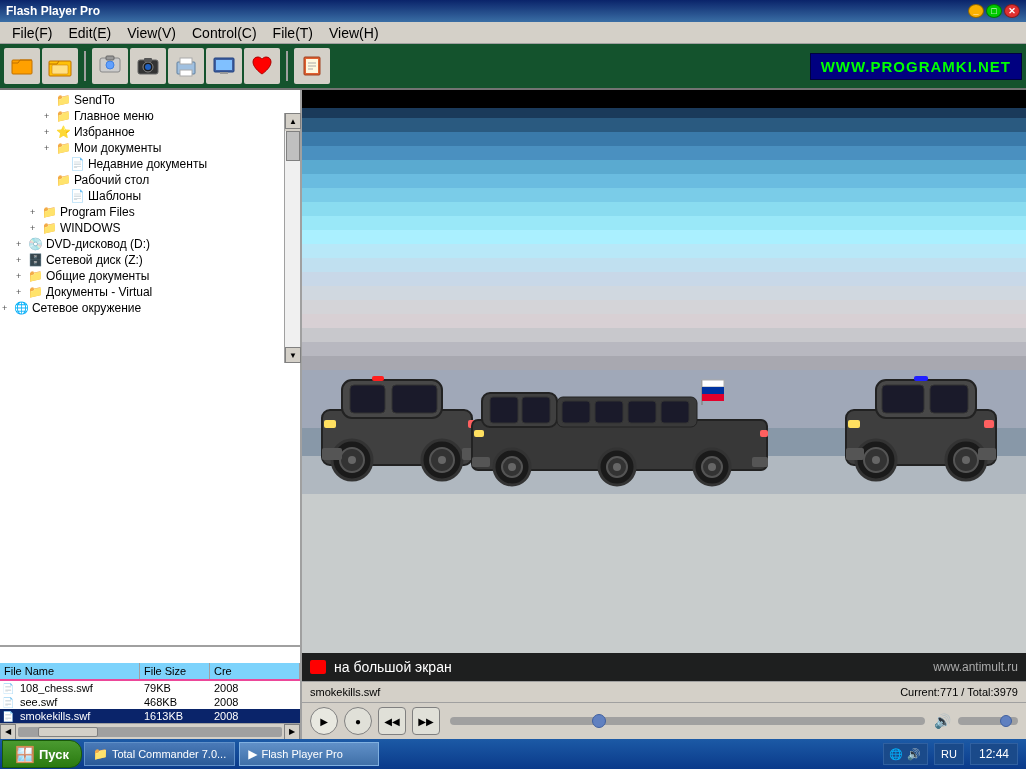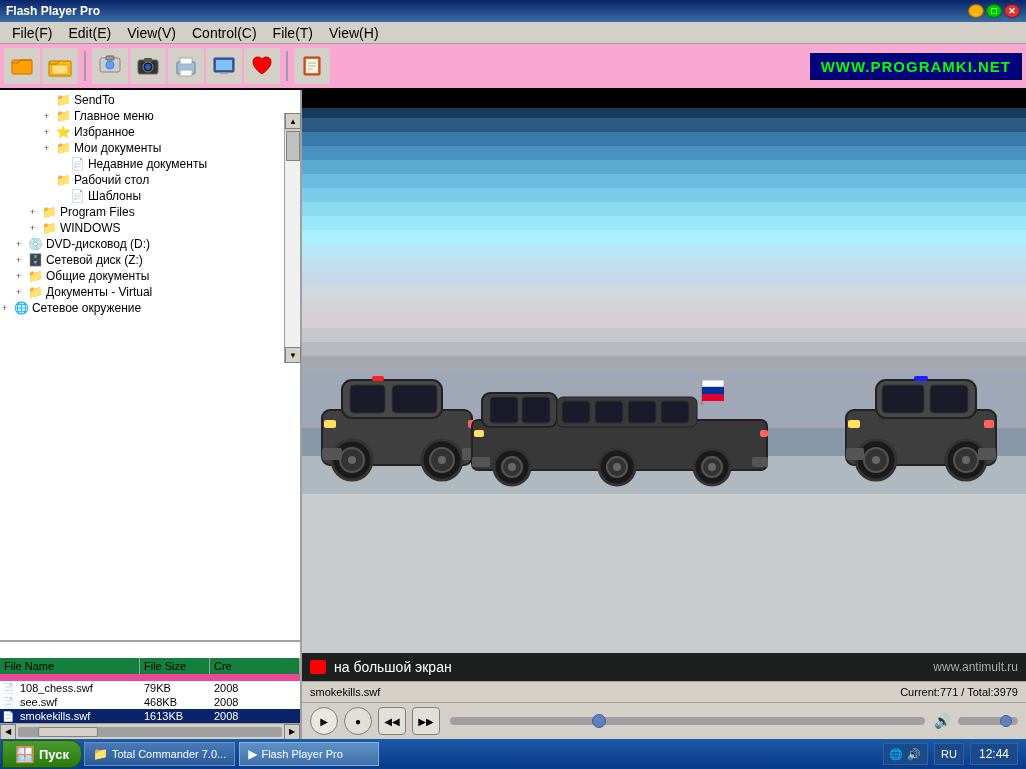--- a/index.html
+++ b/index.html
@@ -39,26 +39,26 @@
       border-bottom: 1px solid #a0a0a0;
     }
     .menu-item {
       padding: 2px 8px;
       cursor: pointer;
       font-size: 14px;
     }
 
     
     #toolbar {
-      background: #f9a8d4;
+      background: #14532d;
       height: 46px;
       display: flex;
       align-items: center;
       padding: 2px 4px;
-      border-bottom: 2px solid #000000;
+      border-bottom: 2px solid #737373;
       gap: 2px;
       justify-content: center;
     }
     .toolbar-btn {
       width: 36px; height: 36px;
       background: #d4d0c8;
       border: 1px solid transparent;
       border-radius: 2px;
       cursor: pointer;
       display: flex; align-items: center; justify-content: center;
@@ -103,22 +103,22 @@
     #file-tree::-webkit-scrollbar-track { background: #f0f0f0; }
     #file-tree::-webkit-scrollbar-thumb { background: #c0c0c0; border: 1px solid #808080; }
 
     
     #file-list {
       border-top: 2px solid #a0a0a0;
       background: white;
     }
     #file-list-header {
       display: flex;
-      background: #15803d;
-      border-bottom: 7px solid #ec4899;
+      background: #7dd3fc;
+      border-bottom: 2px solid #ec4899;
       font-size: 12px;
       margin-top: 16px;
     }
     .col-header {
       padding: 2px 4px;
       border-right: 1px solid #a0a0a0;
       cursor: pointer;
       font-size: 11px;
     }
     .col-name { width: 140px; }

